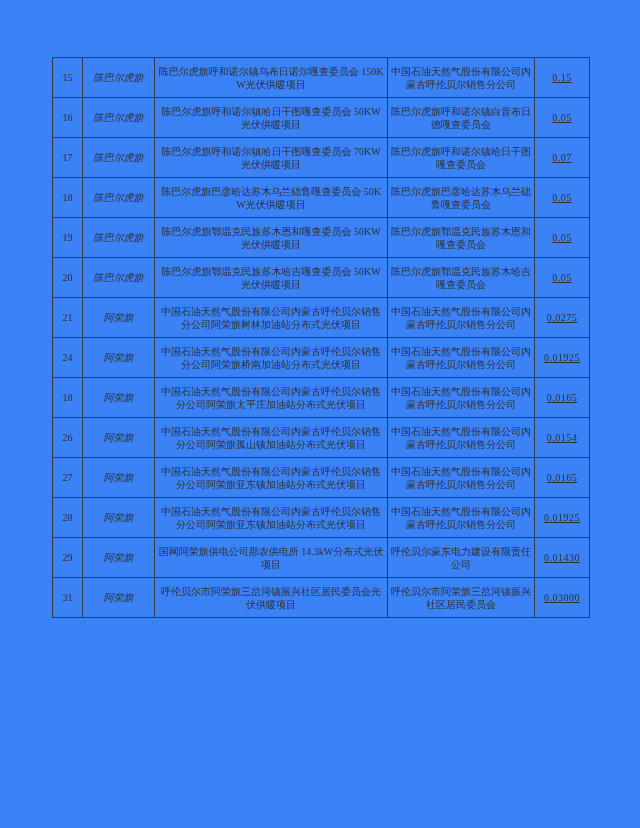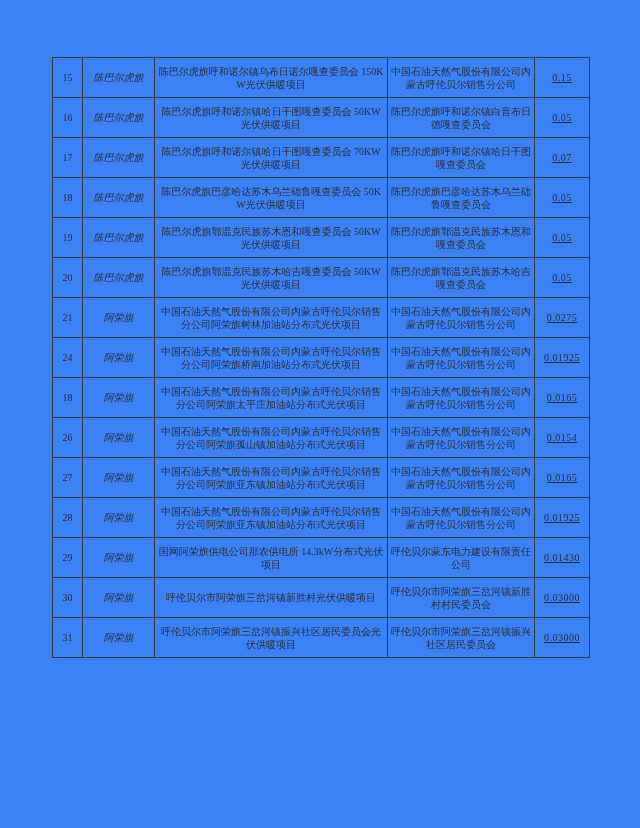--- a/index.html
+++ b/index.html
@@ -137,27 +137,20 @@
     <td class="c-value">0.01925</td>
   </tr>
         <tr>
     <td class="c-index">29</td>
     <td class="c-banner">阿荣旗</td>
     <td class="c-project">国网阿荣旗供电公司那农供电所 14.3kW分布式光伏项目</td>
     <td class="c-owner">呼伦贝尔蒙东电力建设有限责任公司</td>
     <td class="c-value">0.01430</td>
   </tr>
         <tr>
-    <td class="c-index">30</td>
-    <td class="c-banner">阿荣旗</td>
-    <td class="c-project">呼伦贝尔市阿荣旗三岔河镇新胜村光伏供暖项目</td>
-    <td class="c-owner">呼伦贝尔市阿荣旗三岔河镇新胜村村民委员会</td>
-    <td class="c-value">0.03000</td>
-  </tr>
-        <tr>
     <td class="c-index">31</td>
     <td class="c-banner">阿荣旗</td>
     <td class="c-project">呼伦贝尔市阿荣旗三岔河镇振兴社区居民委员会光伏供暖项目</td>
     <td class="c-owner">呼伦贝尔市阿荣旗三岔河镇振兴社区居民委员会</td>
     <td class="c-value">0.03000</td>
   </tr>
       </tbody>
   </table>
 </div>
 

